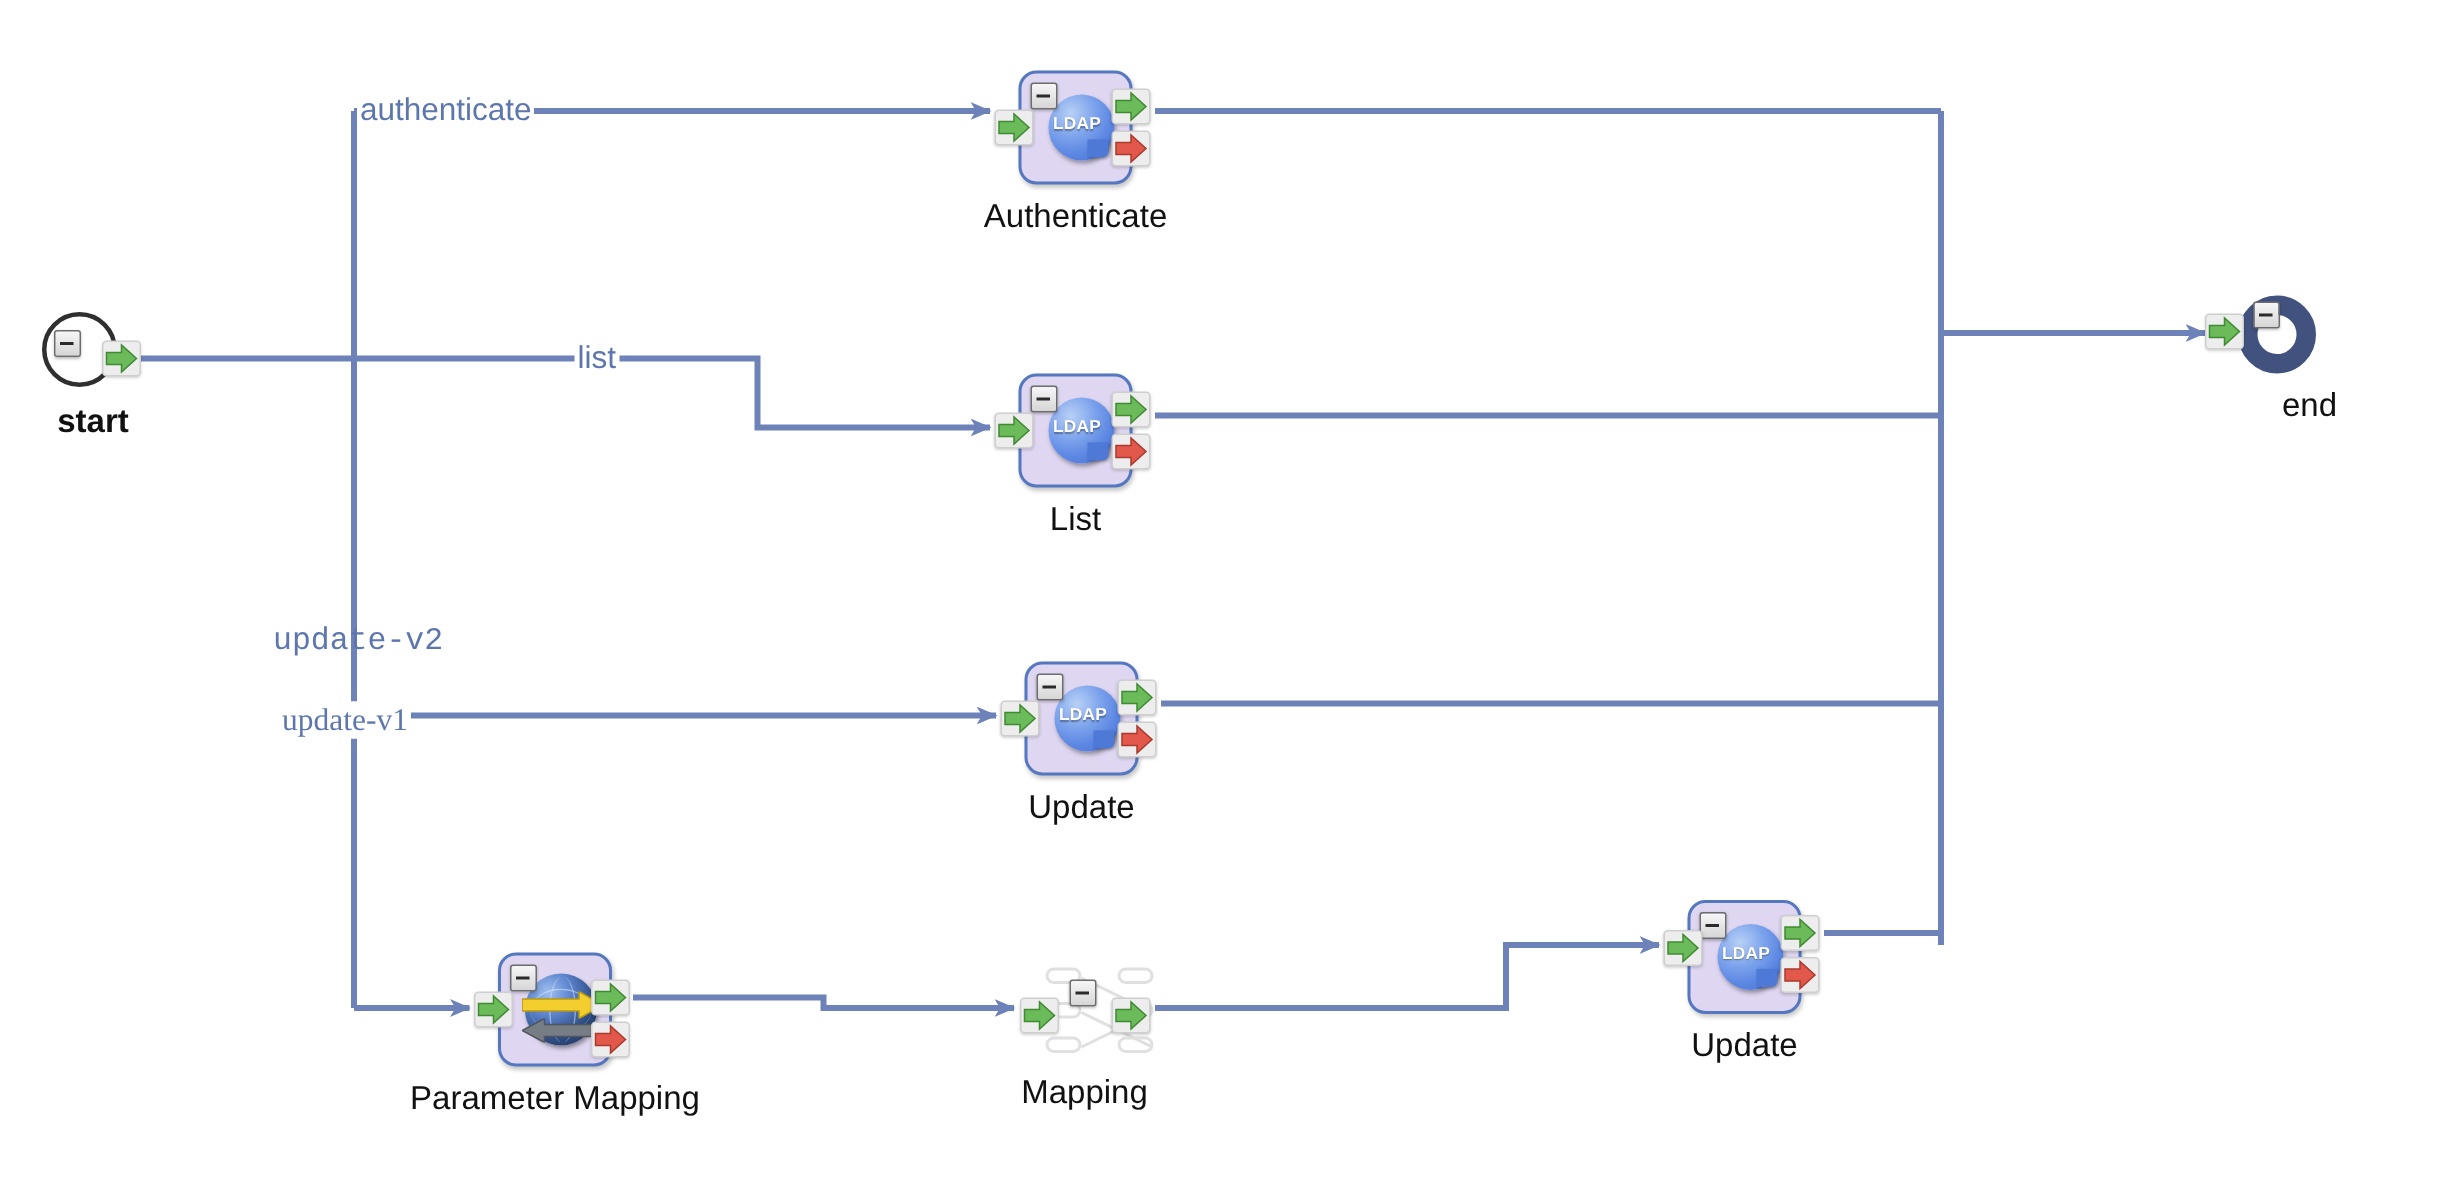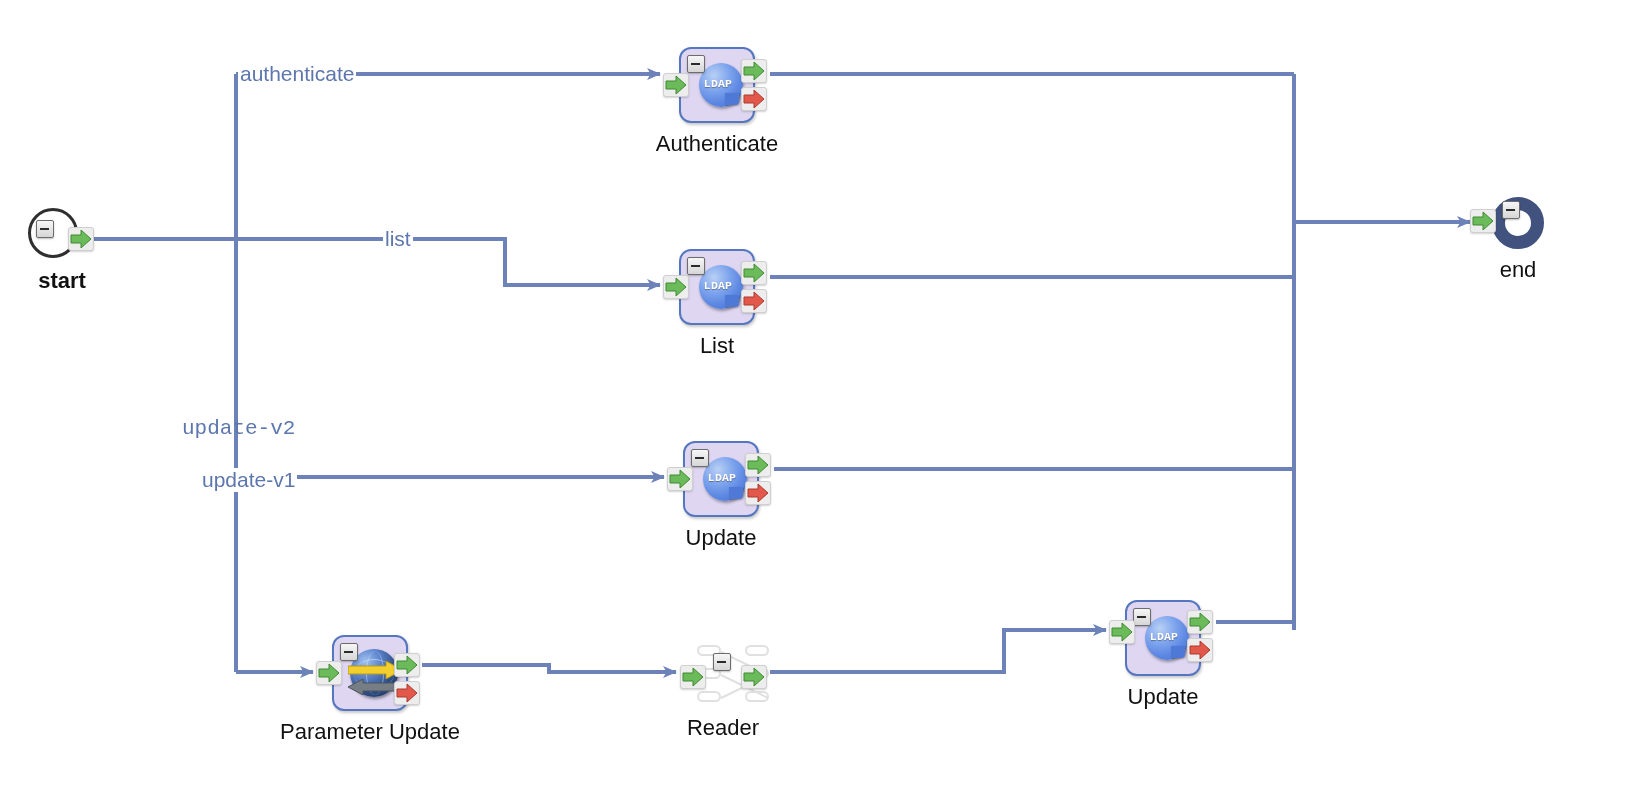--- a/index.html
+++ b/index.html
@@ -64,21 +64,21 @@
   .ldap-text {
     position: absolute;
     left: 0;
     top: 14px;
     width: 38px;
     text-align: center;
     color: #ffffff;
     font-size: 11.5px;
     font-weight: bold;
     letter-spacing: 0.2px;
-    font-family: Liberation Mono, monospace;
+    font-family: Liberation Sans, sans-serif;
     text-shadow: 0 1px 1px rgba(0,0,0,0.35);
     z-index: 3;
   }
   
   .globe {
     position: absolute;
     left: 18px;
     top: 14px;
     width: 48px;
     height: 48px;
@@ -235,21 +235,21 @@
       <path d="M774,469 L1294,469"></path>
       <path d="M1216,622 L1294,622"></path>
 
       <path d="M1294,222 L1470,222" marker-end="url(#ar)"></path>
     </g>
   </svg>
 
   <div class="edge-label" style="left:238px; top:74px; transform:translateY(-50%);">authenticate</div>
   <div class="edge-label" style="left:383px; top:239px; transform:translateY(-50%);">list</div>
   <div class="edge-label" style="left:180px; top:428px; transform:translateY(-50%); background:transparent;font-family:Liberation Mono, monospace;">update-v2</div>
-  <div class="edge-label" style="left:200px; top:480px; transform:translateY(-50%);">update-v1</div>
+  <div class="edge-label" style="left:186px; top:480px; transform:translateY(-50%);font-family:Liberation Serif, serif;">update-v1</div>
 
   <div class="node" style="left:28px; top:208px;">
     <div class="start-circle" style="left:0; top:0;"></div>
     <div class="minus-box" style="left:8px; top:12px;"></div>
     <div class="port" style="left:40px; top:19px;">
       <svg width="24" height="22" viewBox="0 0 24 22">
         <path d="M2,7 L12,7 L12,2 L22,11 L12,20 L12,15 L2,15 Z" fill="#6cbb5a" stroke="#3f8a33" stroke-width="1"></path>
       </svg>
     </div>
     <div class="node-label" style="left:-6px; top:60px; width:80px;font-weight:bold;">start</div>
@@ -347,21 +347,21 @@
     <div class="port" style="left:62px; top:18px;">
       <svg width="24" height="22" viewBox="0 0 24 22">
         <path d="M2,7 L12,7 L12,2 L22,11 L12,20 L12,15 L2,15 Z" fill="#6cbb5a" stroke="#3f8a33" stroke-width="1"></path>
       </svg>
     </div>
     <div class="port" style="left:62px; top:46px;">
       <svg width="24" height="22" viewBox="0 0 24 22">
         <path d="M2,7 L12,7 L12,2 L22,11 L12,20 L12,15 L2,15 Z" fill="#e2584a" stroke="#ab3a2e" stroke-width="1"></path>
       </svg>
     </div>
-    <div class="node-label" style="left:-68px; top:84px; width:212px;">Parameter Update</div>
+    <div class="node-label" style="left:-68px; top:84px; width:212px;">Parameter Mapping</div>
   </div>
 
   <div class="node" style="left:697px; top:645px;">
     <div class="map-icon">
       <div class="map-pill" style="left:0px;  top:0px;"></div>
       <div class="map-pill" style="left:0px;  top:23px;"></div>
       <div class="map-pill" style="left:0px;  top:46px;"></div>
       <div class="map-pill" style="left:48px; top:0px;"></div>
       <div class="map-pill" style="left:48px; top:23px;"></div>
       <div class="map-pill" style="left:48px; top:46px;"></div>
@@ -373,21 +373,21 @@
     <div class="port" style="left:-17px; top:20px;">
       <svg width="24" height="22" viewBox="0 0 24 22">
         <path d="M2,7 L12,7 L12,2 L22,11 L12,20 L12,15 L2,15 Z" fill="#6cbb5a" stroke="#3f8a33" stroke-width="1"></path>
       </svg>
     </div>
     <div class="port" style="left:44px; top:20px;">
       <svg width="24" height="22" viewBox="0 0 24 22">
         <path d="M2,7 L12,7 L12,2 L22,11 L12,20 L12,15 L2,15 Z" fill="#6cbb5a" stroke="#3f8a33" stroke-width="1"></path>
       </svg>
     </div>
-    <div class="node-label" style="left:-36px; top:70px; width:124px;">Reader</div>
+    <div class="node-label" style="left:-36px; top:70px; width:124px;">Mapping</div>
   </div>
 
   <div class="node" style="left:1125px; top:600px;">
     <div class="act-box"></div>
     <div class="ldap-sphere">
       <div class="ldap-text">LDAP</div>
     </div>
     <div class="minus-box" style="left:8px; top:8px;"></div>
     <div class="port" style="left:-16px; top:20px;">
       <svg width="24" height="22" viewBox="0 0 24 22">
@@ -408,16 +408,16 @@
   </div>
 
   <div class="node" style="left:1492px; top:197px;">
     <div class="end-ring" style="left:0; top:0;"></div>
     <div class="port" style="left:-22px; top:12px;">
       <svg width="24" height="22" viewBox="0 0 24 22">
         <path d="M2,7 L12,7 L12,2 L22,11 L12,20 L12,15 L2,15 Z" fill="#6cbb5a" stroke="#3f8a33" stroke-width="1"></path>
       </svg>
     </div>
     <div class="minus-box" style="left:10px; top:4px;"></div>
-    <div class="node-label" style="left:-14px; top:60px; width:80px;">end</div>
+    <div class="node-label" style="left:-14px; top:60px; width:80px;text-align:right;">end</div>
   </div>
 
 </div>
 
 </body></html>

